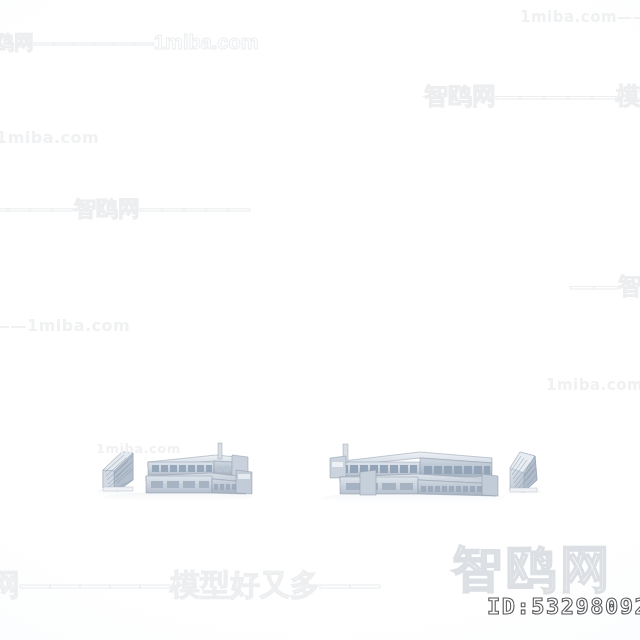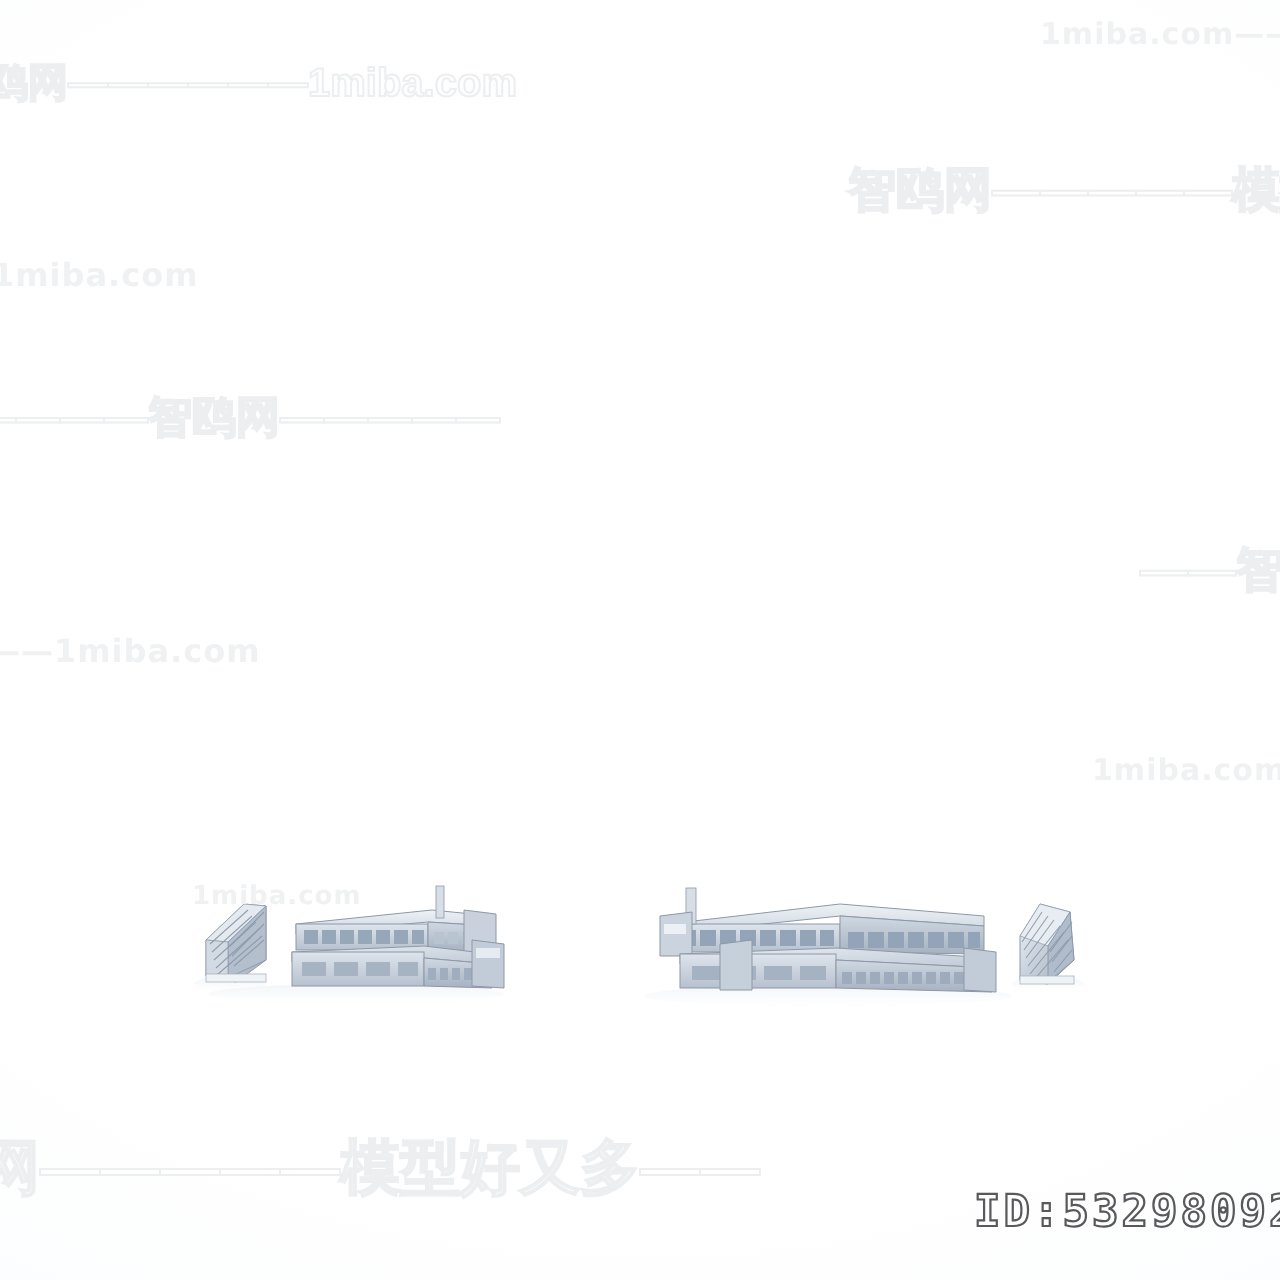--- a/index.html
+++ b/index.html
@@ -259,16 +259,17 @@
       <div class="wm wm-outline" style="left: 424px; top: 82px; font-size: 24px; line-height: 28px;">智鸥网—————模型好</div>
       <div class="wm wm-solid wm-latin" style="left: -4px; top: 128px; font-size: 16px; line-height: 20px;">1miba.com</div>
       <div class="wm wm-outline" style="left: -14px; top: 196px; font-size: 22px; line-height: 26px;">————智鸥网—————</div>
       <div class="wm wm-outline" style="left: 570px; top: 272px; font-size: 24px; line-height: 28px;">——智鸥网</div>
       <div class="wm wm-solid wm-latin" style="left: -6px; top: 316px; font-size: 16px; line-height: 20px;">——1miba.com</div>
       <div class="wm wm-solid wm-latin" style="left: 546px; top: 376px; font-size: 15px; line-height: 19px;">1miba.com——</div>
       <div class="wm wm-solid wm-latin" style="left: 96px; top: 440px; font-size: 13px; line-height: 17px;">1miba.com</div>
       <div class="wm wm-outline" style="left: -10px; top: 568px; font-size: 30px; line-height: 34px;">网—————模型好又多——</div>
     </div>
 
+  <div class="brand-big">智鸥网</div>
 
   <div class="id-text">ID:532980924</div>
 
 </div>
 
 </body></html>

